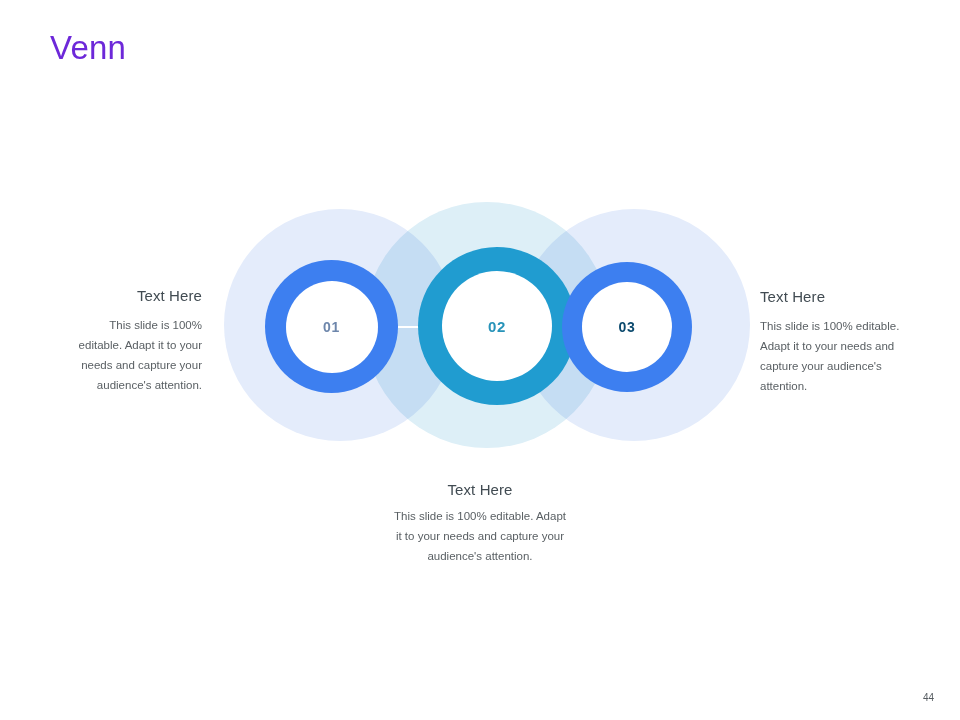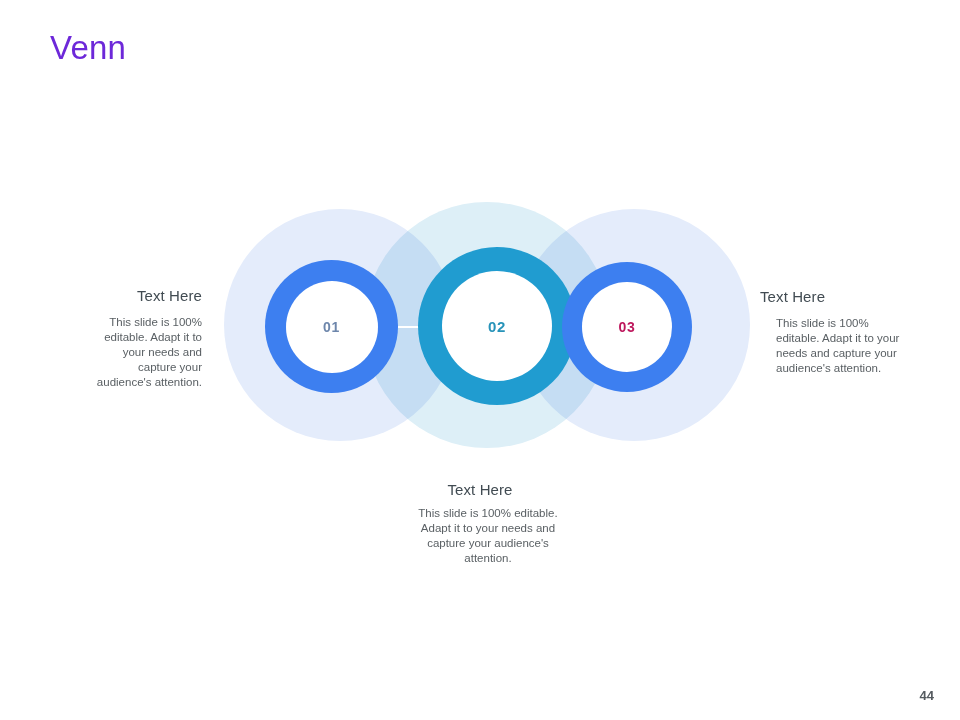--- a/index.html
+++ b/index.html
@@ -117,38 +117,37 @@
   .ring.r2 .ring-num { color: #2793b9; font-size: 15px; }
 
   .ring.r3 {
     left: 562px;
     top: 262px;
     width: 130px;
     height: 130px;
     background: #3d7ff0;
   }
   .ring.r3 .ring-inner { width: 90px; height: 90px; }
-  .ring.r3 .ring-num { color: #be185d; }
+  .ring.r3 .ring-num { color: #0c4a6e; }
 
   
   .text-block { position: absolute; }
 
   .tb-heading {
     font-size: 15px;
     font-weight: 400;
     color: #414b52;
     letter-spacing: 0.1px;
     margin-bottom: 11px;
   }
   .tb-body {
     font-size: 11.5px;
     font-weight: 400;
     color: #595f63;
-    line-height: 15px;
-    margin-left: 16px;
+    line-height: 20px;
   }
 
   .text-block.left {
     left: 72px;
     top: 287px;
     width: 130px;
     text-align: right;
   }
   .text-block.right {
     left: 760px;
@@ -162,22 +161,22 @@
     width: 172px;
     text-align: center;
   }
   .text-block.bottom .tb-heading { margin-bottom: 8px; }
 
   
   .page-number {
     position: absolute;
     right: 26px;
     bottom: 17px;
-    font-size: 13px;
-    font-weight: 700;
+    font-size: 10px;
+    font-weight: 400;
     color: #555b60;
   }
 </style>
 </head>
 <body>
 
 <h1 class="slide-title">Venn</h1>
 
 <div class="venn-stage">
 

